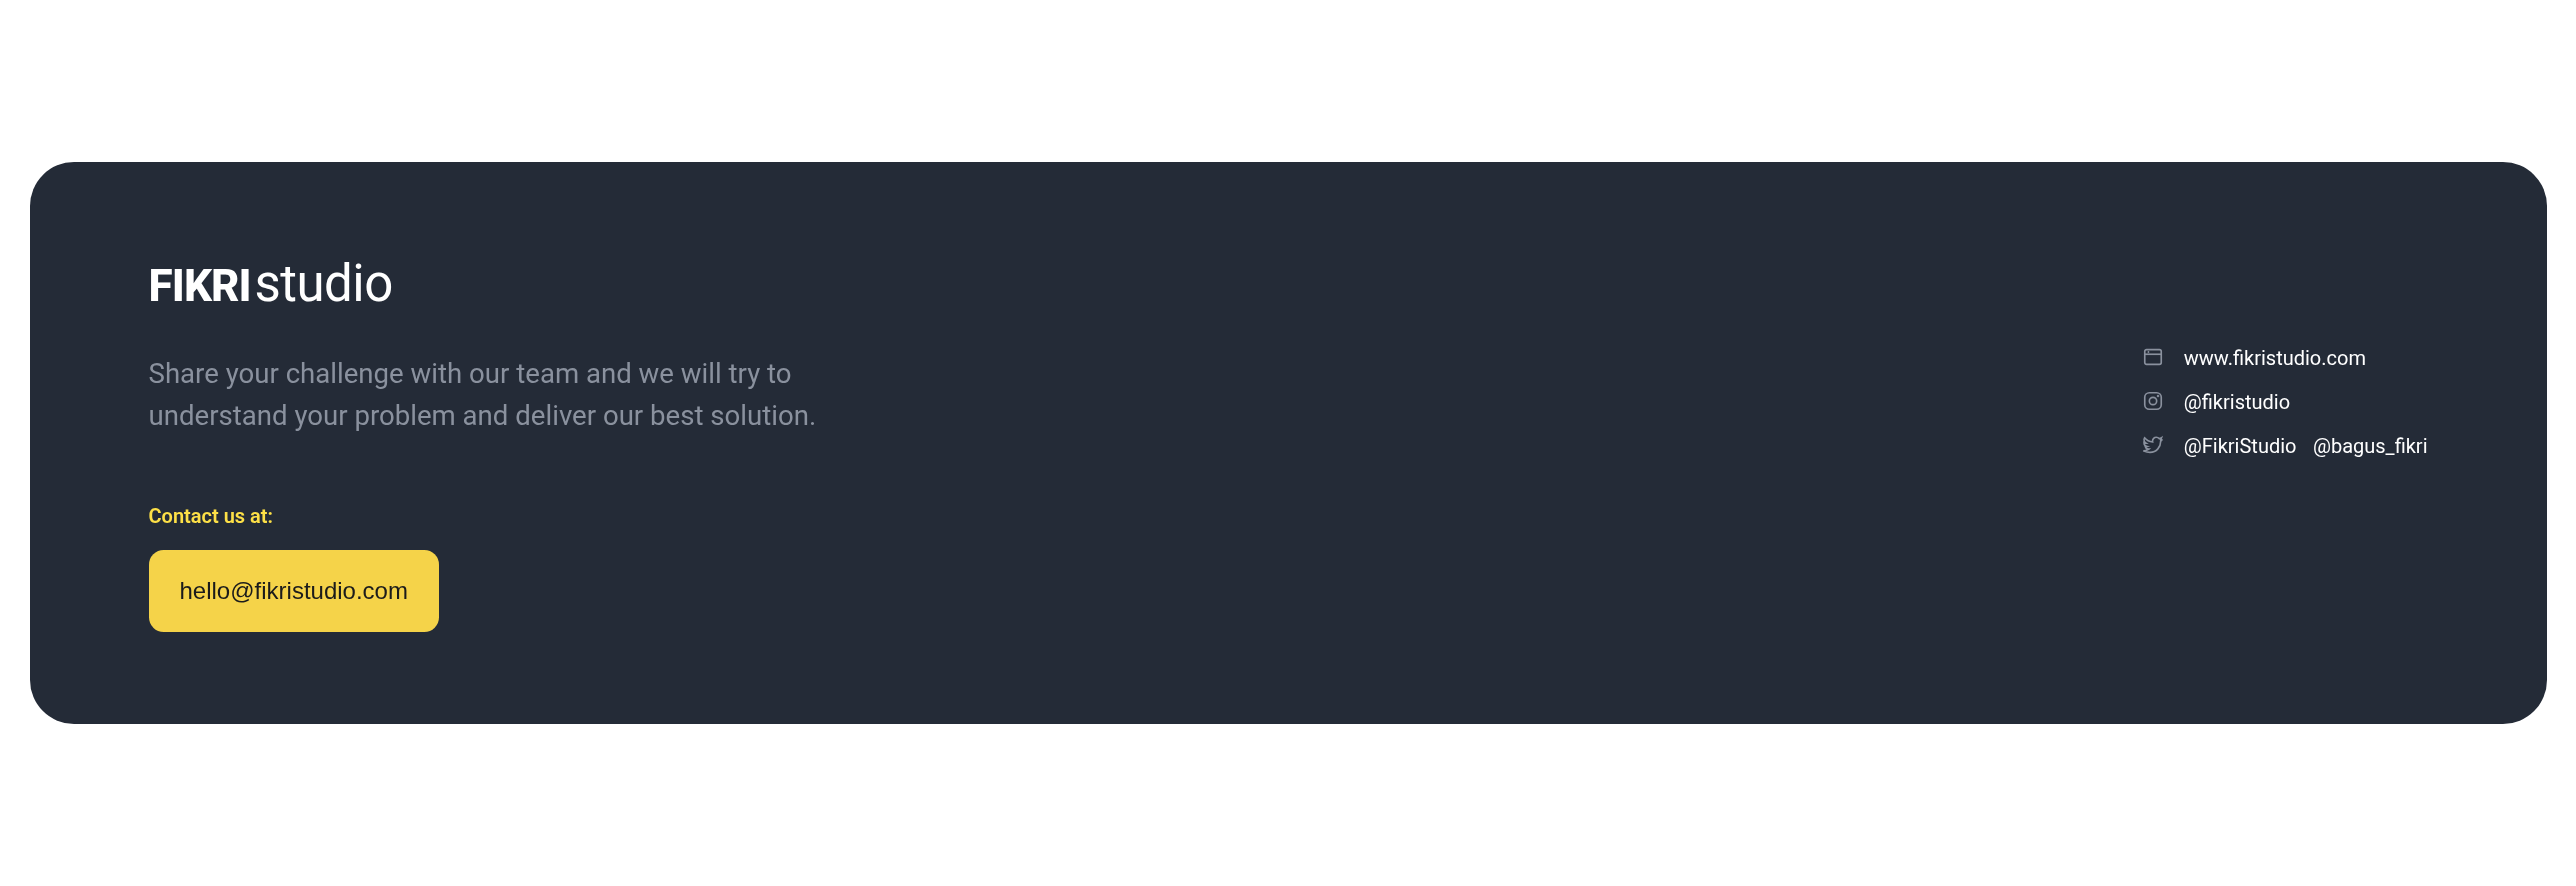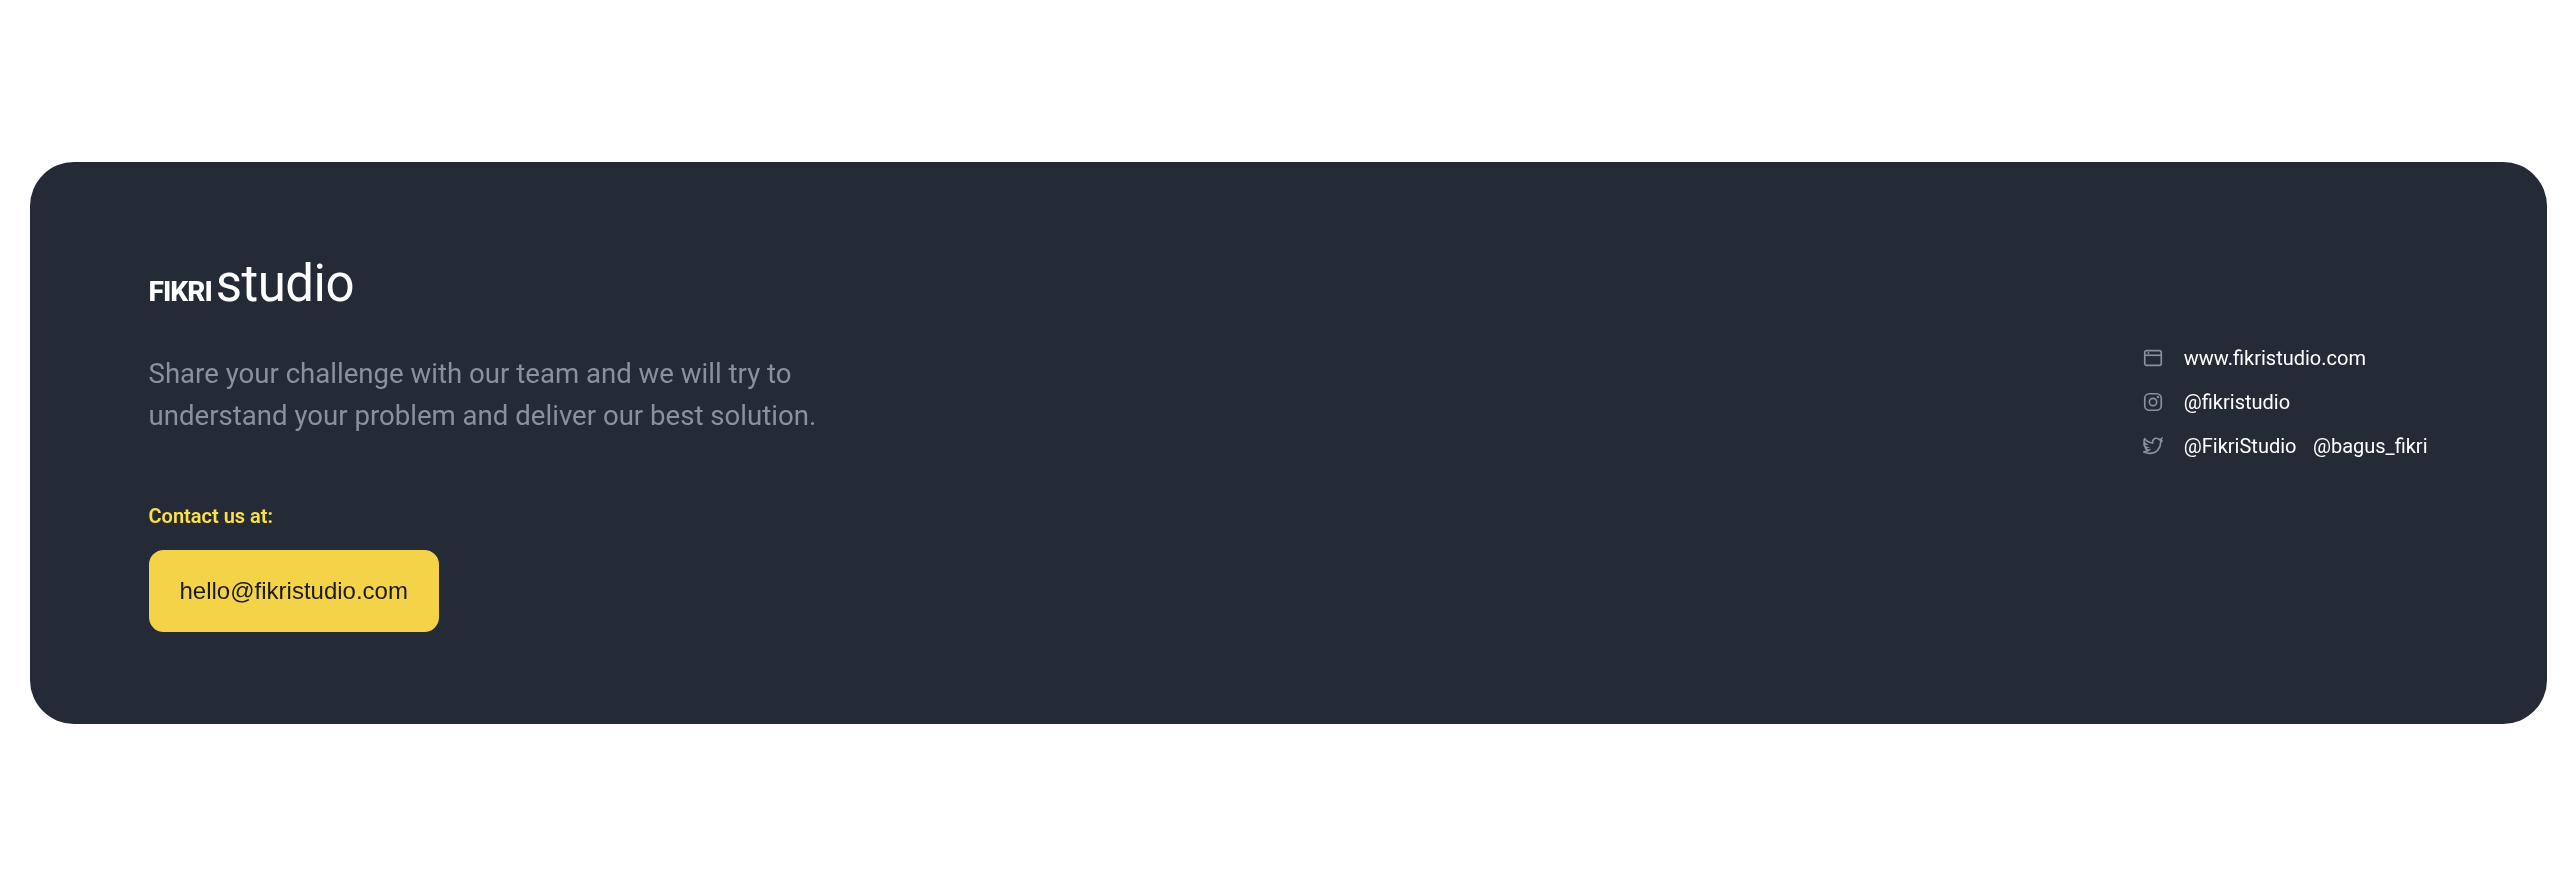--- a/index.html
+++ b/index.html
@@ -31,21 +31,21 @@
       max-width: 753px;
     }
     .logo {
       display: flex;
       align-items: baseline;
       gap: 3.7px;
       margin-bottom: 40px;
     }
     .logo-bold {
       font-weight: 800;
-      font-size: 28px;
+      font-size: 44px;
       color: #ffffff;
       letter-spacing: -0.9px;
     }
     .logo-light {
       font-weight: 400;
       font-size: 51px;
       color: #ffffff;
       letter-spacing: -0.5px;
     }
     .tagline {
@@ -73,21 +73,21 @@
       display: inline-block;
     }
     .right {
       display: flex;
       flex-direction: column;
       gap: 20px;
       padding-top: 92px;
     }
     .social-row {
       display: flex;
-      align-items: center;
+      align-items: flex-start;
       gap: 20px;
       cursor: pointer;
     }
     .social-icon {
       width: 22px;
       height: 22px;
       flex-shrink: 0;
       display: flex;
       align-items: center;
       justify-content: center;

